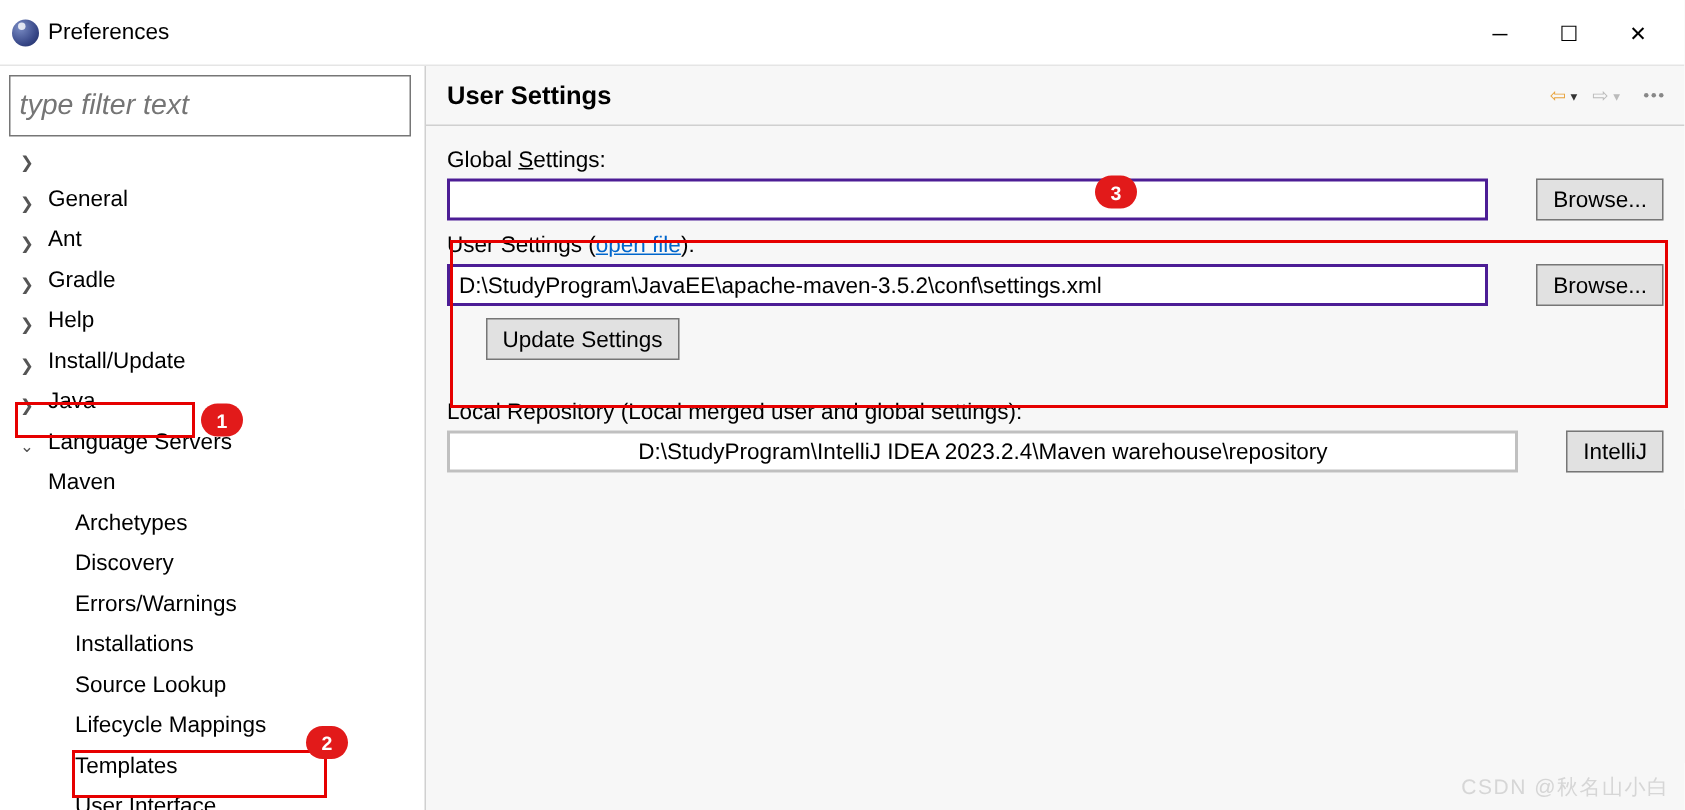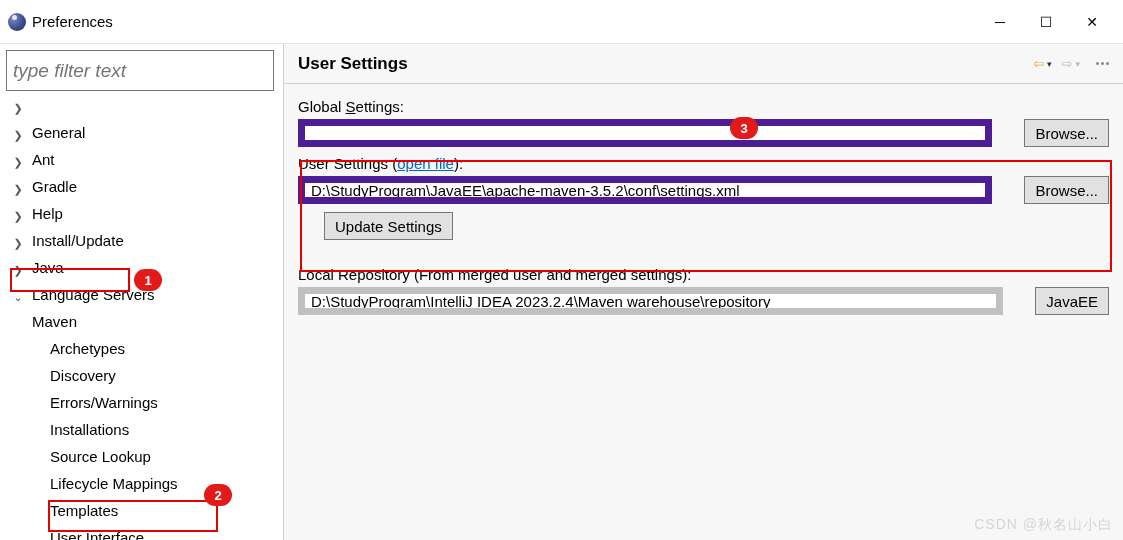--- a/index.html
+++ b/index.html
@@ -31,22 +31,22 @@
     .arrow-btn { font-size: 13px; line-height: 1; }
     .arrow-back { color: #e8a33d; }
     .arrow-fwd { color: #bbb; }
     .dropdown-tri { font-size: 9px; color: #333; margin-left: -3px; margin-right: 4px; }
     .dot-menu { display: flex; gap: 2px; margin-left: 6px; }
     .dot-menu span { width: 3px; height: 3px; background: #888; border-radius: 50%; }
     
     .content-body { padding: 10px 14px; font-size: 15px; }
     .field-label { margin-bottom: 4px; }
     .field-row { display: flex; gap: 6px; margin-bottom: 8px; align-items: center; }
-    .text-input { flex: 1; height: 28px; border: 7px solid #4c1d95; background: #fff; padding: 0 6px; font-size: 15px; }
-    .text-input.readonly { background: #fff; border-color: #c0c0c0; }
+    .text-input { flex: 1; height: 28px; border: 2px solid #4c1d95; background: #fff; padding: 0 6px; font-size: 15px; }
+    .text-input.readonly { background: #fff; border-color: #c0c0c0; text-align: center; }
     .btn { height: 28px; padding: 0 10px; border: 1px solid #767676; background: #e1e1e1; font-size: 15px; cursor: pointer; margin-left: 26px; }
     .link { color: #0066cc; text-decoration: underline; cursor: pointer; }
     .underline-char { text-decoration: underline; }
     
     .redbox { border: 2px solid #e60000; position: absolute; pointer-events: none; }
     .redbox1 { left: 10px; top: 268px; width: 120px; height: 24px; }
     .redbox2 { left: 48px; top: 500px; width: 170px; height: 32px; }
     .redbox3 { left: 300px; top: 160px; width: 812px; height: 112px; }
     
     .callout { width: 28px; height: 22px; background: #e21a1a; border-radius: 11px; color: #fff; font-size: 13px; font-weight: bold; display: flex; align-items: center; justify-content: center; position: absolute; pointer-events: none; }
@@ -164,24 +164,24 @@
       <div class="field-row">
         <input class="text-input" value="D:\StudyProgram\JavaEE\apache-maven-3.5.2\conf\settings.xml" style="">
         <button class="btn">Browse...</button>
       </div>
       <div class="field-row">
         <button class="btn">Update Settings</button>
       </div>
 
       <div style="height:18px"></div>
 
-      <div class="field-label">Local Repository (From merged user and merged settings):</div>
+      <div class="field-label">Local Repository (Local merged user and global settings):</div>
       <div class="field-row">
         <input class="text-input readonly" readonly="" value="D:\StudyProgram\IntelliJ IDEA 2023.2.4\Maven warehouse\repository" style="">
-        <button class="btn">JavaEE</button>
+        <button class="btn">IntelliJ</button>
       </div>
     </div>
   </div>
 </div>
 
 <div class="redbox redbox1"></div>
 <div class="redbox redbox2"></div>
 <div class="redbox redbox3"></div>
 <div class="callout callout1">1</div>
 <div class="callout callout2">2</div>

